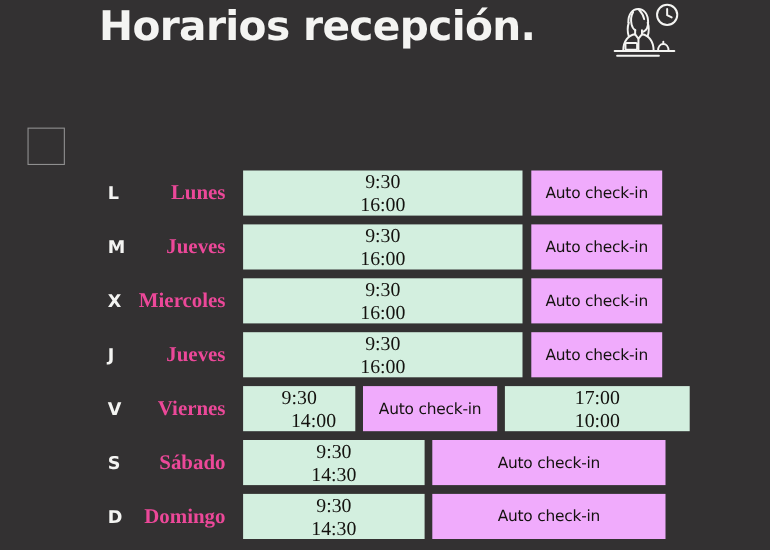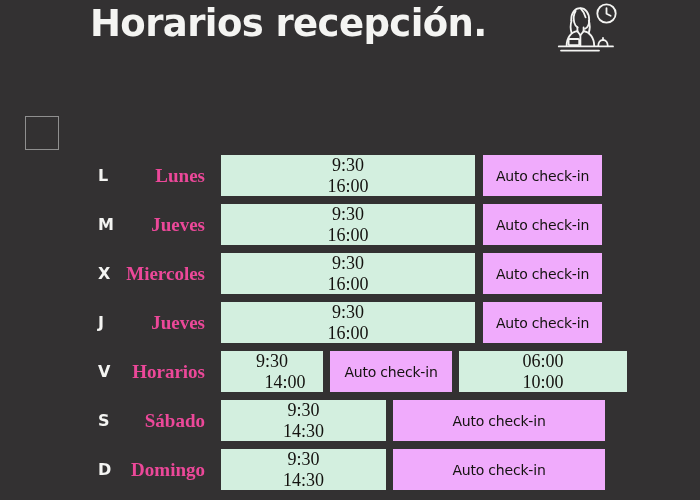--- a/index.html
+++ b/index.html
@@ -189,31 +189,31 @@
             <span class="time">9:30</span>
             <span class="time">16:00</span>
           </div>
           <div class="cell orange" style="left: 262px; width: 119px;">
             <span class="autotext">Auto check-in</span>
           </div>
         </div>
       </div>
       <div class="row">
         <div class="day-letter">V</div>
-        <div class="day-name">Horarios</div>
+        <div class="day-name">Viernes</div>
         <div class="cells">
           <div class="cell green tight" style="left: 0px; width: 102px;">
             <span class="time">9:30</span>
             <span class="time">14:00</span>
           </div>
           <div class="cell orange" style="left: 109px; width: 122px;">
             <span class="autotext">Auto check-in</span>
           </div>
           <div class="cell green" style="left: 238px; width: 168px;">
-            <span class="time">06:00</span>
+            <span class="time">17:00</span>
             <span class="time">10:00</span>
           </div>
         </div>
       </div>
       <div class="row">
         <div class="day-letter">S</div>
         <div class="day-name">Sábado</div>
         <div class="cells">
           <div class="cell green" style="left: 0px; width: 165px;">
             <span class="time">9:30</span>

